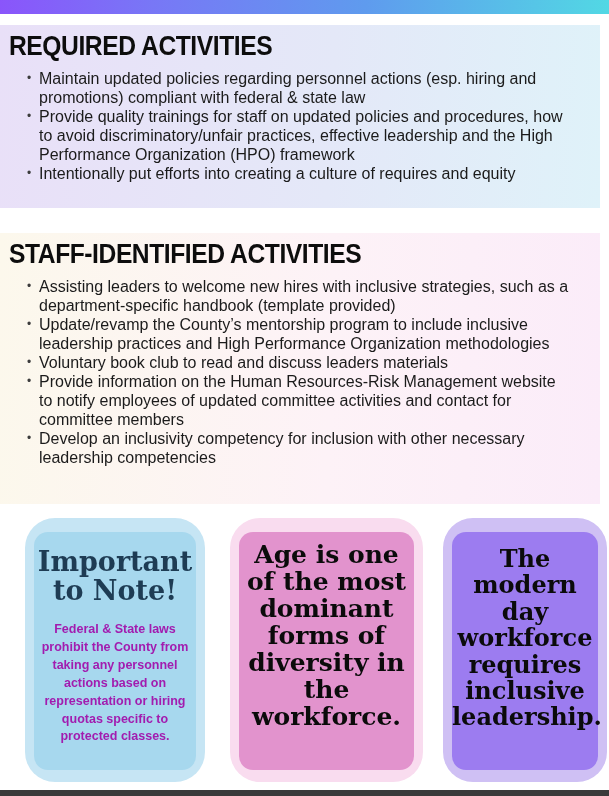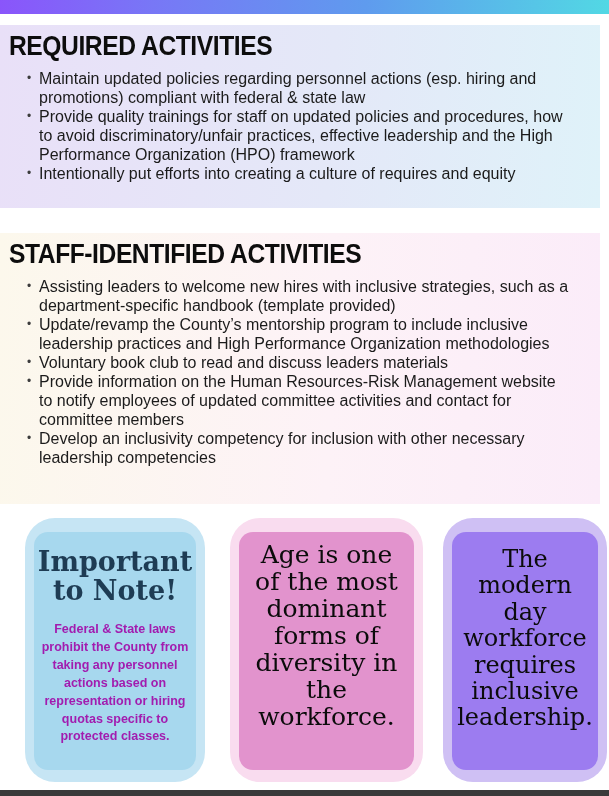--- a/index.html
+++ b/index.html
@@ -77,21 +77,21 @@
   }
   .card-body {
     margin: 16px 0 0 0; padding: 0 6px;
     font-size: 12.5px; font-weight: 700; line-height: 1.43;
     color: #a21caf;
     white-space: pre-line;
   }
   .quote {
     margin: 9px 0 0 0;
     font-family: "DejaVu Serif", serif;
-    font-weight: 400; font-size: 25px; line-height: 1.08;
+    font-weight: 700; font-size: 25px; line-height: 1.08;
     color: #0b0b0b;
     white-space: pre-line;
   }
   .quote-sm { font-size: 24px; line-height: 1.1; margin-top: 14px; }
 
   .bottom-bar {
     position: absolute; left: 0; bottom: 0; width: 609px; height: 6px;
     background: #3a3a3a;
   }
 </style>

